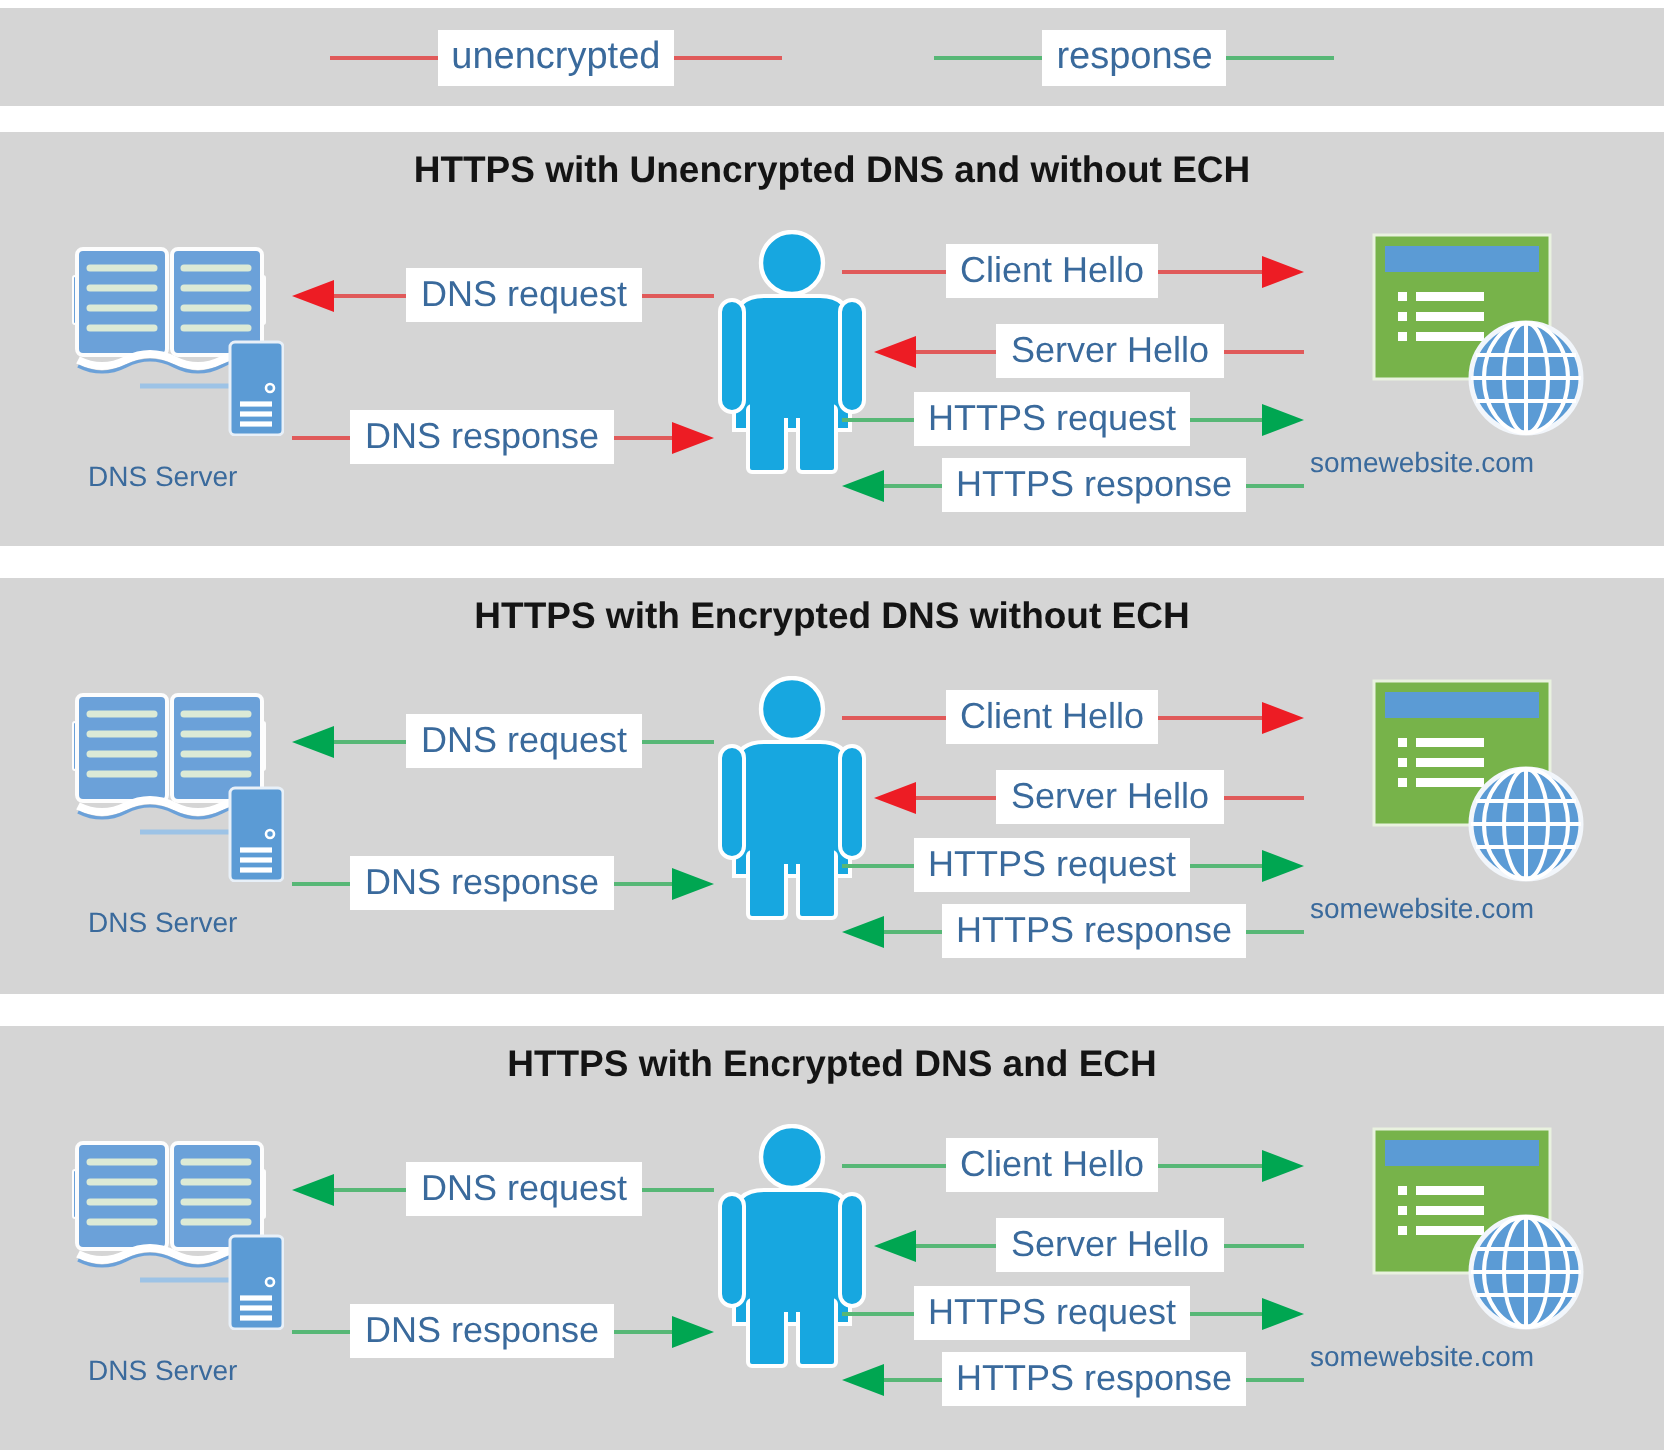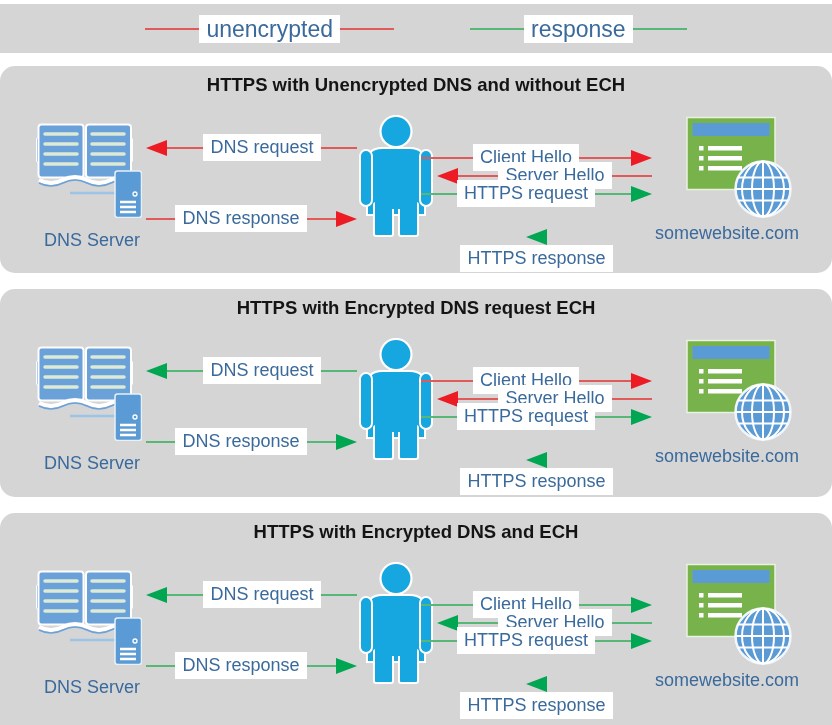--- a/index.html
+++ b/index.html
@@ -8,52 +8,52 @@
     font-family:"Liberation Sans", sans-serif;
     -webkit-font-smoothing:antialiased;
   }
   .strip{position:absolute;left:0;width:832px;background:#d5d5d5;}
   #legend-strip{top:4px;height:49px;display:flex;align-items:center;justify-content:center;gap:76px;}
   .legend-item{display:flex;align-items:center;}
   .legend-line{width:54px;height:2px;}
   .legend-item.unencrypted .legend-line{background:#e05a5a;}
   .legend-item.encrypted .legend-line{background:#57b776;}
   .legend-label{
-    background:#ffffff;color:#3a6a9c;font-size:23px;line-height:26px;
+    background:#ffffff;color:#3a6a9c;font-size:19px;line-height:26px;
     padding:1px 7px;white-space:nowrap;
   }
-  .panel{overflow:hidden;border-radius:15px;}
+  .panel{overflow:hidden;}
   #panel-1{top:66px;height:207px;}
   #panel-2{top:289px;height:208px;}
   #panel-3{top:513px;height:228px;}
   .panel-title{
     position:absolute;top:8px;left:0;width:100%;text-align:center;
     font-size:18.5px;font-weight:700;color:#141414;margin:0;
   }
   .actor-label{
-    position:absolute;color:#3a6a9c;font-size:18px;white-space:nowrap;
+    position:absolute;color:#3a6a9c;font-size:14px;white-space:nowrap;
   }
   .dns-server-label{left:44px;top:164px;}
   .website-label{left:655px;top:157px;width:170px;}
   .dns-icon{position:absolute;left:36px;top:57px;width:106px;height:95px;}
   .person-icon{position:absolute;left:355px;top:49px;width:82px;height:122px;}
   .website-icon{position:absolute;left:686px;top:50px;width:106px;height:102px;}
   .arrows{position:absolute;top:0;}
   .dns-arrows{left:146px;width:211px;height:100%;}
   .https-arrows{left:421px;width:231px;height:100%;}
   .arrow-row{
     position:absolute;left:0;right:0;height:27px;
     display:flex;align-items:center;
   }
   .dns-arrows .arrow-row:nth-child(1){top:68px;}
   .dns-arrows .arrow-row:nth-child(2){top:139px;}
-  .https-arrows .arrow-row:nth-child(1){top:78px;}
+  .https-arrows .arrow-row:nth-child(1){top:56px;}
   .https-arrows .arrow-row:nth-child(2){top:96px;margin-left:16px;}
-  .https-arrows .arrow-row:nth-child(3){top:114px;}
-  .https-arrows .arrow-row:nth-child(4){top:163px;flex-direction:column;}
+  .https-arrows .arrow-row:nth-child(3){top:130px;}
+  .https-arrows .arrow-row:nth-child(4){top:163px;}
   .arrow-line{flex:1;height:2px;}
   .arrow-row.unencrypted .arrow-line{background:#e05a5a;}
   .arrow-row.encrypted .arrow-line{background:#57b776;}
   .arrowhead{width:0;height:0;border-top:8px solid transparent;border-bottom:8px solid transparent;}
   .arrow-row.dir-right .arrowhead{border-left:21px solid;}
   .arrow-row.dir-left  .arrowhead{border-right:21px solid;}
   .arrow-row.unencrypted .arrowhead{border-left-color:#ed1c24;border-right-color:#ed1c24;}
   .arrow-row.encrypted   .arrowhead{border-left-color:#00a651;border-right-color:#00a651;}
   .arrow-label{
     background:#ffffff;color:#3a6a9c;font-size:18px;line-height:25px;
@@ -185,21 +185,21 @@
       </div>
       <div class="arrow-row dir-left encrypted">
         <span class="arrowhead"></span>
         <span class="arrow-line"></span>
         <span class="arrow-label">HTTPS response</span>
         <span class="arrow-line"></span>
       </div>
     </div>
 </section>
 <section class="strip panel" id="panel-2">
-  <h2 class="panel-title">HTTPS with Encrypted DNS request ECH</h2>
+  <h2 class="panel-title">HTTPS with Encrypted DNS without ECH</h2>
   <svg class="dns-icon" viewBox="0 0 106 95">
       <use href="#def-dns-icon"></use>
     </svg>
   <div class="actor-label dns-server-label">DNS Server</div>
   <svg class="person-icon" viewBox="0 0 82 122">
       <use href="#def-person-icon"></use>
     </svg>
   <svg class="website-icon" viewBox="0 0 106 102">
       <use href="#def-website-icon"></use>
     </svg>

